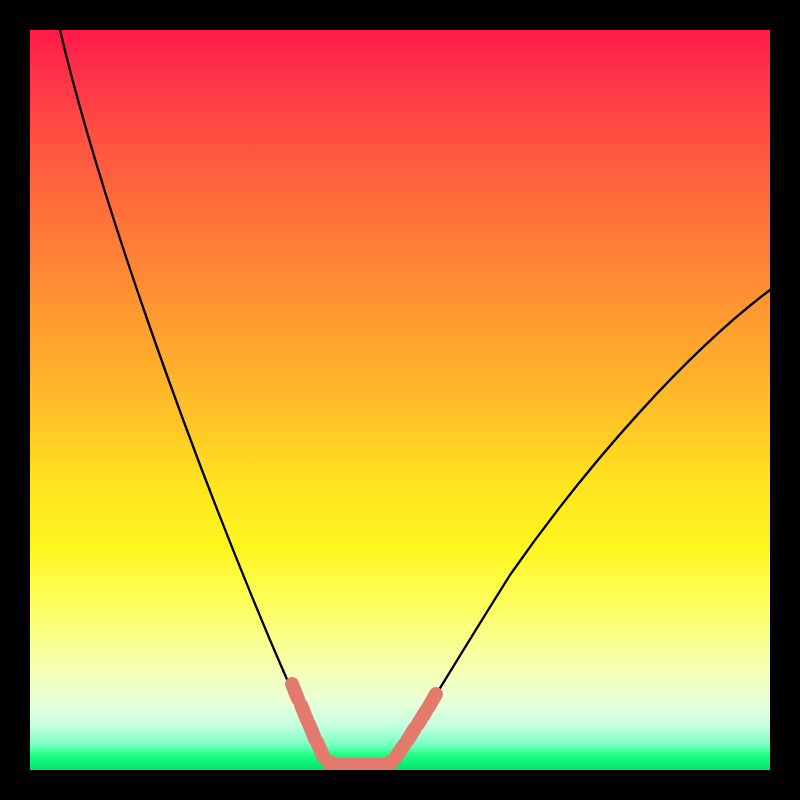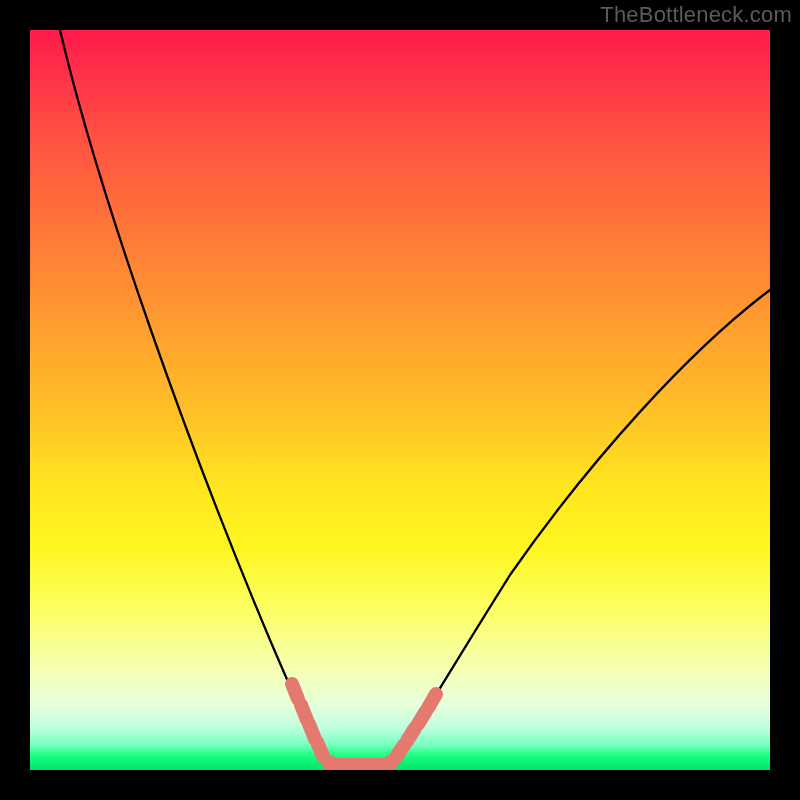--- a/index.html
+++ b/index.html
@@ -77,21 +77,20 @@
   .notch {
     stroke: #e47a6e;
     stroke-width: 14;
     stroke-linecap: round;
   }
 </style>
 </head>
 <body>
 
 <div class="frame">
-  <div class="watermark">TheBottleneck.com</div>
 
   <div class="plot-area">
     <div class="gradient"></div>
 
     <svg class="curve" viewBox="0 0 740 740">
 
       <path class="stroke-black" d="M 30 0
            C 70 170, 160 420, 240 610
            C 270 680, 290 725, 300 735"></path>
 

